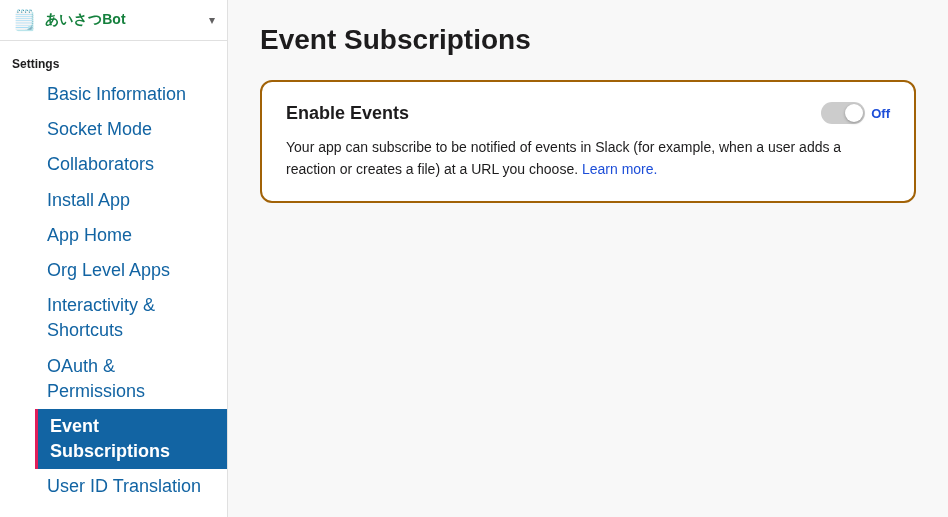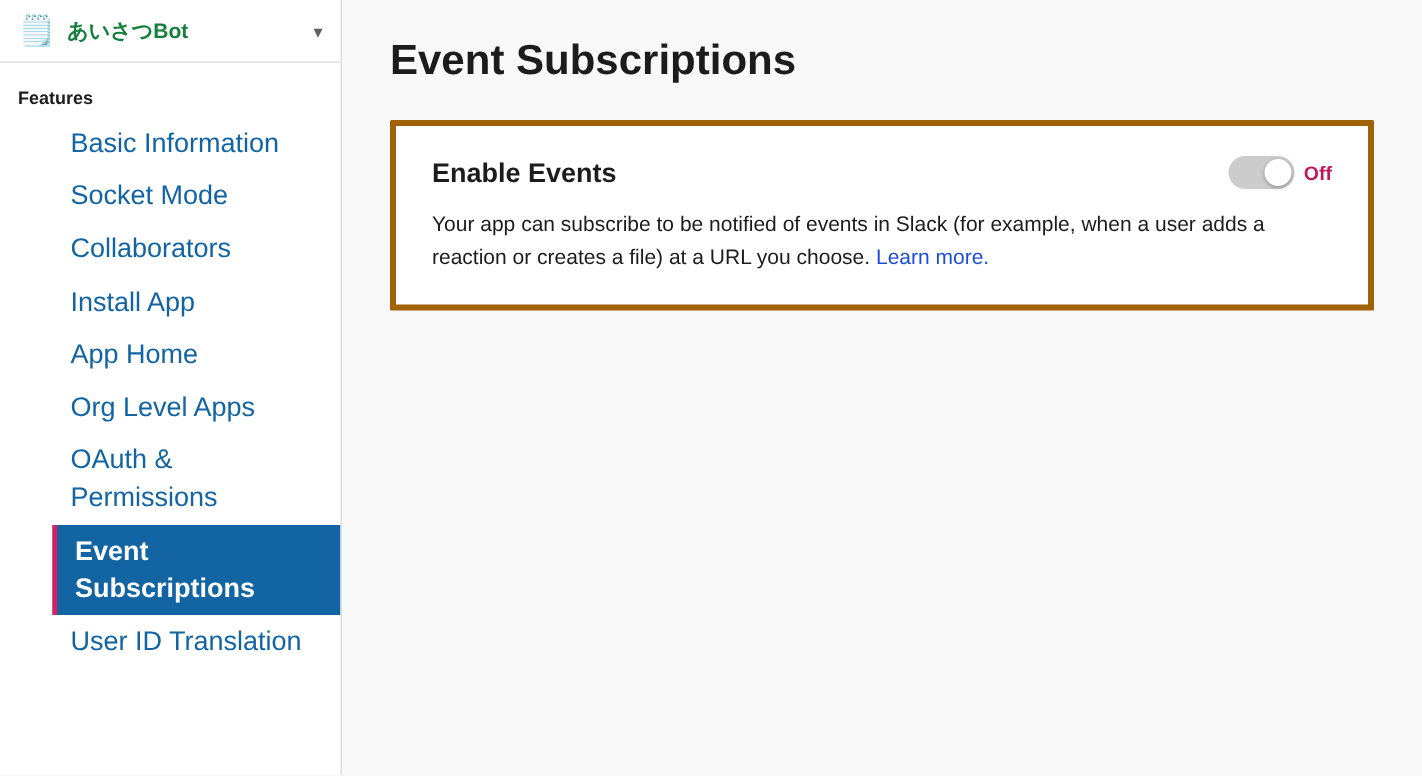--- a/index.html
+++ b/index.html
@@ -81,22 +81,22 @@
 
     .page-title {
       font-size: 28px;
       font-weight: 700;
       color: #1d1c1d;
       margin-bottom: 24px;
     }
 
     .card {
       background: #fff;
-      border: 4px solid #a16207;
-      border-radius: 1px;
+      border: 2px solid #a16207;
+      border-radius: 12px;
       padding: 20px 24px;
       max-width: 680px;
     }
 
     .card-header {
       display: flex;
       align-items: center;
       justify-content: space-between;
       margin-bottom: 12px;
     }
@@ -126,21 +126,21 @@
       height: 18px;
       background: #fff;
       border-radius: 50%;
       position: absolute;
       top: 2px;
       right: 2px;
       box-shadow: 0 1px 3px rgba(0,0,0,0.3);
     }
     .toggle-label {
       font-size: 13px;
-      color: #be185d;
+      color: #1d4ed8;
       font-weight: 600;
     }
 
     .card-description {
       font-size: 14px;
       color: #1d1c1d;
       line-height: 1.6;
     }
     .card-description a {
       color: #1d4ed8;
@@ -150,41 +150,44 @@
 </head>
 <body>
 
 <div class="sidebar">
   <div class="app-selector">
     <span class="app-icon">🗒️</span>
     <span class="app-name">あいさつBot</span>
     <span class="chevron-down">▾</span>
   </div>
 
-  <div class="sidebar-section-title">Features</div>
+  <div class="sidebar-section-title">Settings</div>
 
   <a class="sidebar-item">
     <span>Basic Information</span>
   </a>
   <a class="sidebar-item">
     <span>Socket Mode</span>
   </a>
   <a class="sidebar-item">
     <span>Collaborators</span>
   </a>
   <a class="sidebar-item">
     <span>Install App</span>
   </a>
 
 
   <a class="sidebar-item">
     <span>App Home</span>
   </a>
   <a class="sidebar-item">
     <span>Org Level Apps</span>
+  </a>
+  <a class="sidebar-item">
+    <span>Interactivity &amp; Shortcuts</span>
   </a>
   <a class="sidebar-item">
     <span>OAuth &amp; Permissions</span>
   </a>
   <a class="sidebar-item active">
     <span>Event Subscriptions</span>
   </a>
   <a class="sidebar-item">
     <span>User ID Translation</span>
   </a>

